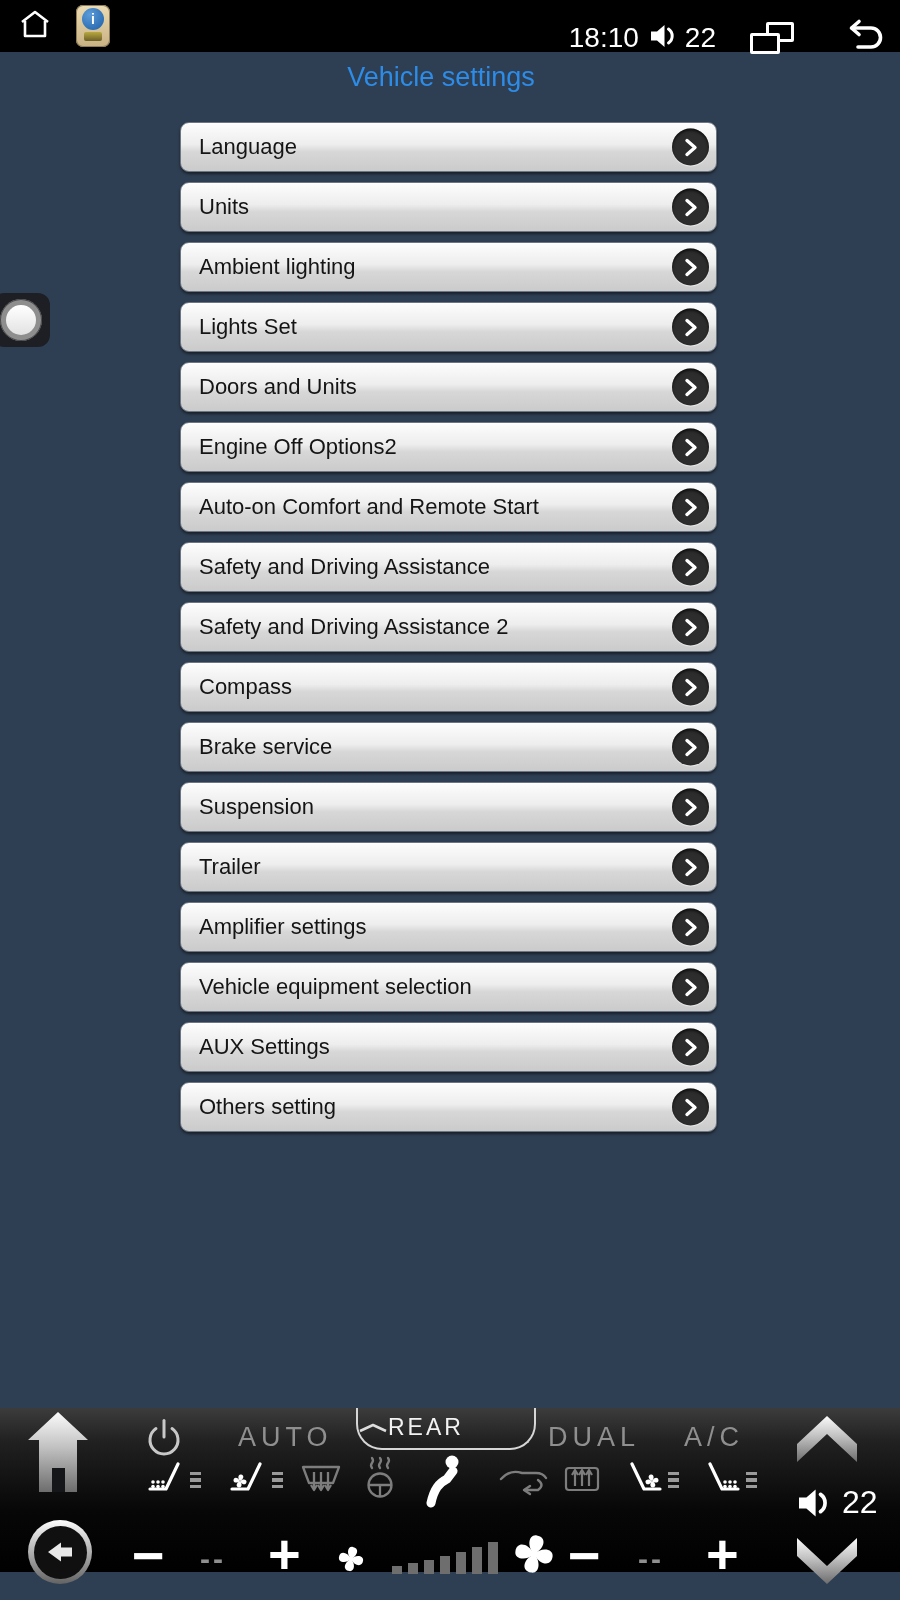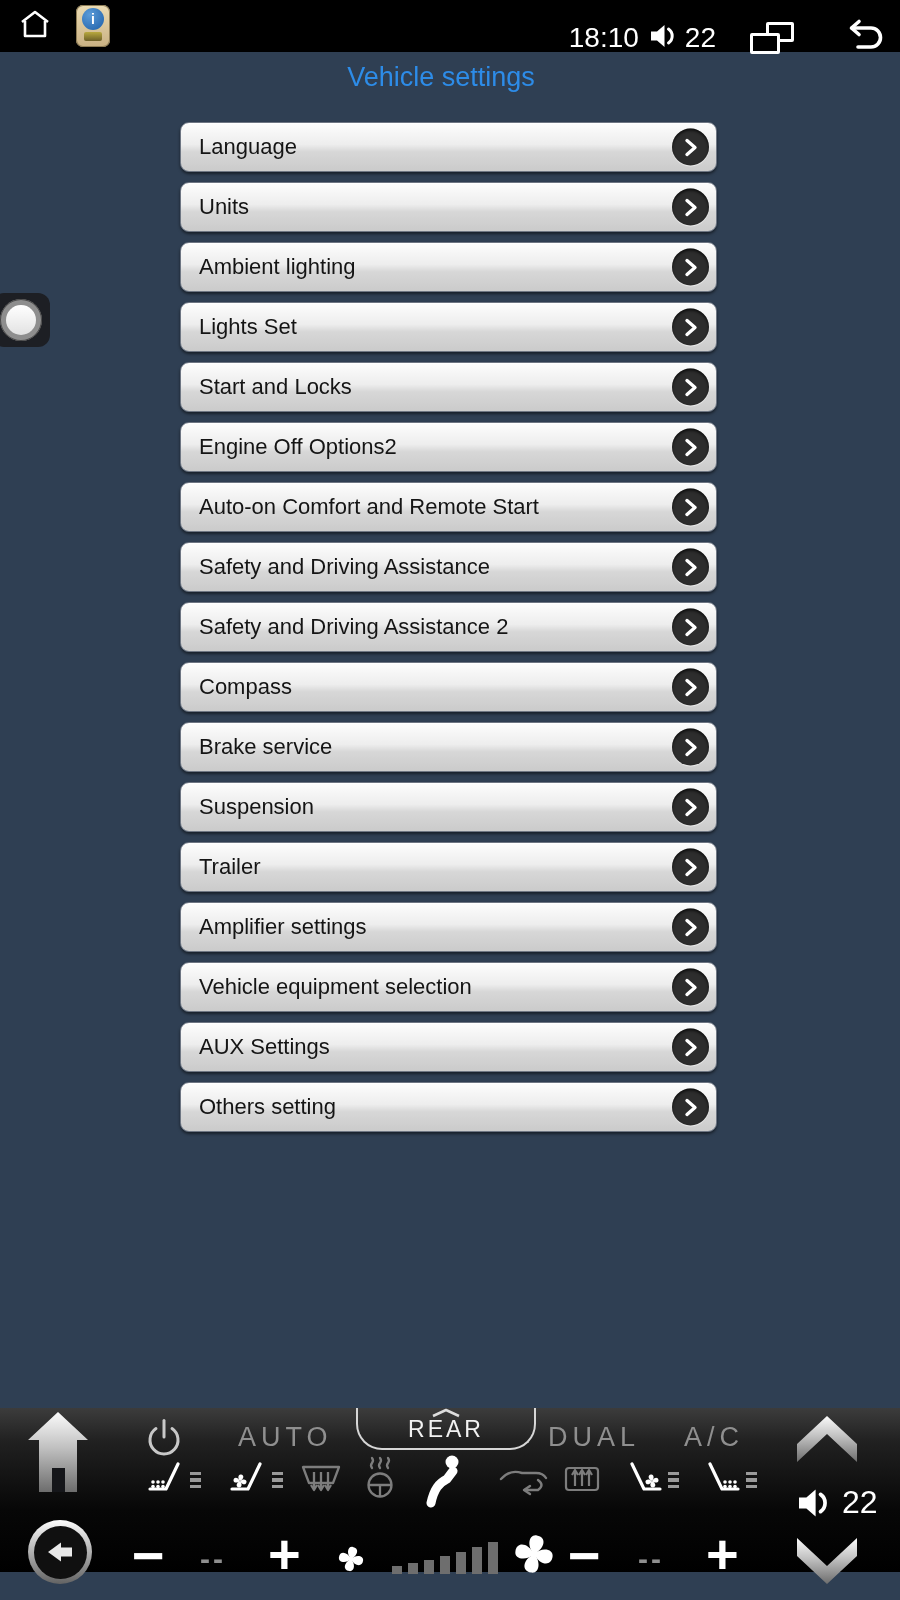--- a/index.html
+++ b/index.html
@@ -55,21 +55,21 @@
            box-shadow:inset 0 0 0 1px #4a4a4a;display:flex;align-items:center;justify-content:center;}
   .fw-core{width:30px;height:30px;border-radius:50%;background:linear-gradient(180deg,#ffffff,#e2e2e2);}
 
   
   .climate{position:absolute;left:0;top:1408px;width:900px;height:164px;
            background:linear-gradient(180deg,#3c3c3c 0%,#212121 20%,#070707 62%,#000 100%);}
   .cl{position:absolute;}
   .cl-text{color:#8f8f8f;font-size:27px;letter-spacing:5px;}
   .rear-notch{position:absolute;left:356px;top:0;width:176px;height:40px;
               border:2px solid #d6d6d6;border-top:none;border-radius:0 0 26px 26px;
-              display:flex;flex-direction:column;align-items:center;justify-content:flex-start;cursor:pointer;}
+              display:flex;flex-direction:row;align-items:center;justify-content:flex-start;cursor:pointer;}
   .rear-label{color:#f2f2f2;font-size:23px;letter-spacing:3px;margin-top:-2px;}
   .seatgrp{display:flex;align-items:center;gap:4px;}
   .lvlbars{display:flex;flex-direction:column;gap:3px;}
   .lvlbars i{display:block;width:11px;height:3.5px;background:#9a9a9a;}
   .mirror{transform:scaleX(-1);}
   .bigsign{color:#fff;font-size:56px;font-weight:700;line-height:44px;}
   .dashes{color:#8f8f8f;font-size:30px;font-weight:700;letter-spacing:3px;line-height:30px;}
   .fanbars{display:flex;align-items:flex-end;gap:6px;height:40px;}
   .fanbar{width:10px;background:#6e6e6e;}
   .volgrp{display:flex;align-items:center;gap:8px;}
@@ -161,21 +161,21 @@
     <div class="menu-item">
       <span class="menu-label">Lights Set</span>
       <span class="chev-circle">
         <svg width="16" height="20" viewBox="0 0 16 20" fill="none" stroke="#fff" stroke-width="3.4" stroke-linecap="round" stroke-linejoin="round">
           <polyline points="4,3 12,10 4,17"></polyline>
         </svg>
       </span>
     </div>
 
     <div class="menu-item">
-      <span class="menu-label">Start and Locks</span>
+      <span class="menu-label">Doors and Units</span>
       <span class="chev-circle">
         <svg width="16" height="20" viewBox="0 0 16 20" fill="none" stroke="#fff" stroke-width="3.4" stroke-linecap="round" stroke-linejoin="round">
           <polyline points="4,3 12,10 4,17"></polyline>
         </svg>
       </span>
     </div>
 
 
     <div class="menu-item">
       <span class="menu-label">Engine Off Options2</span>

